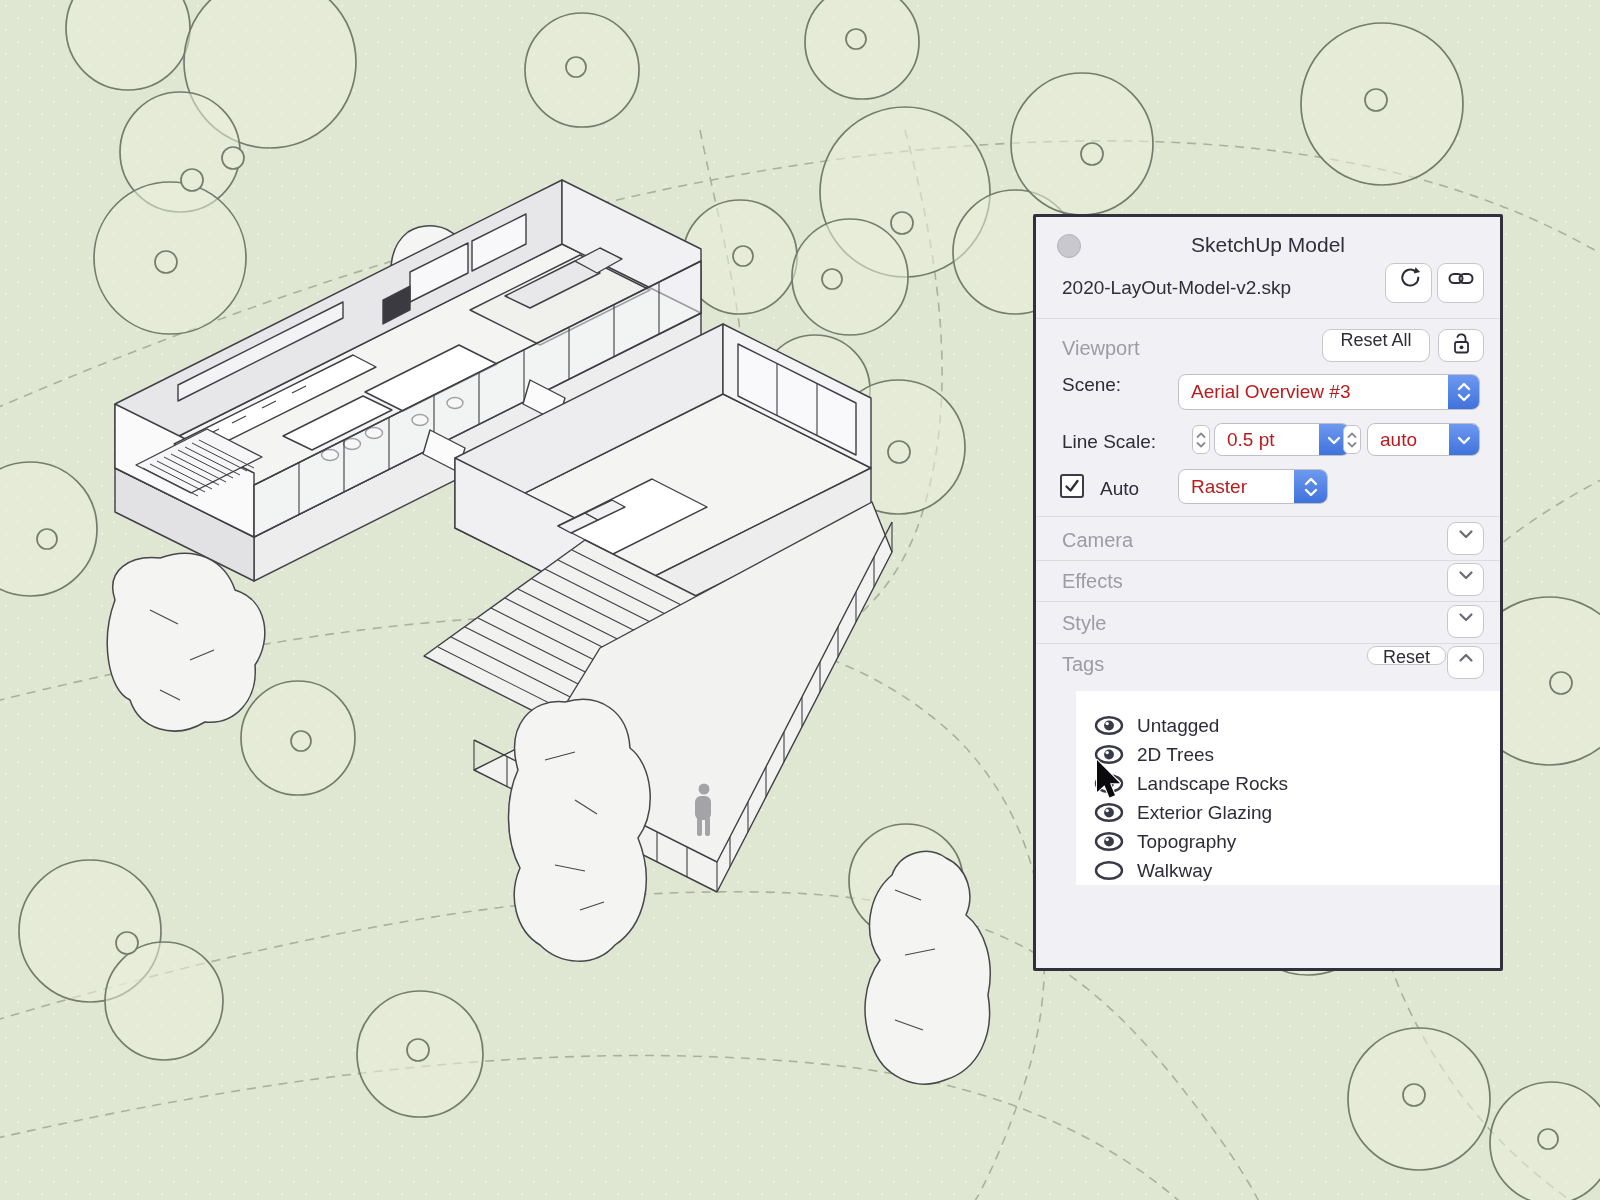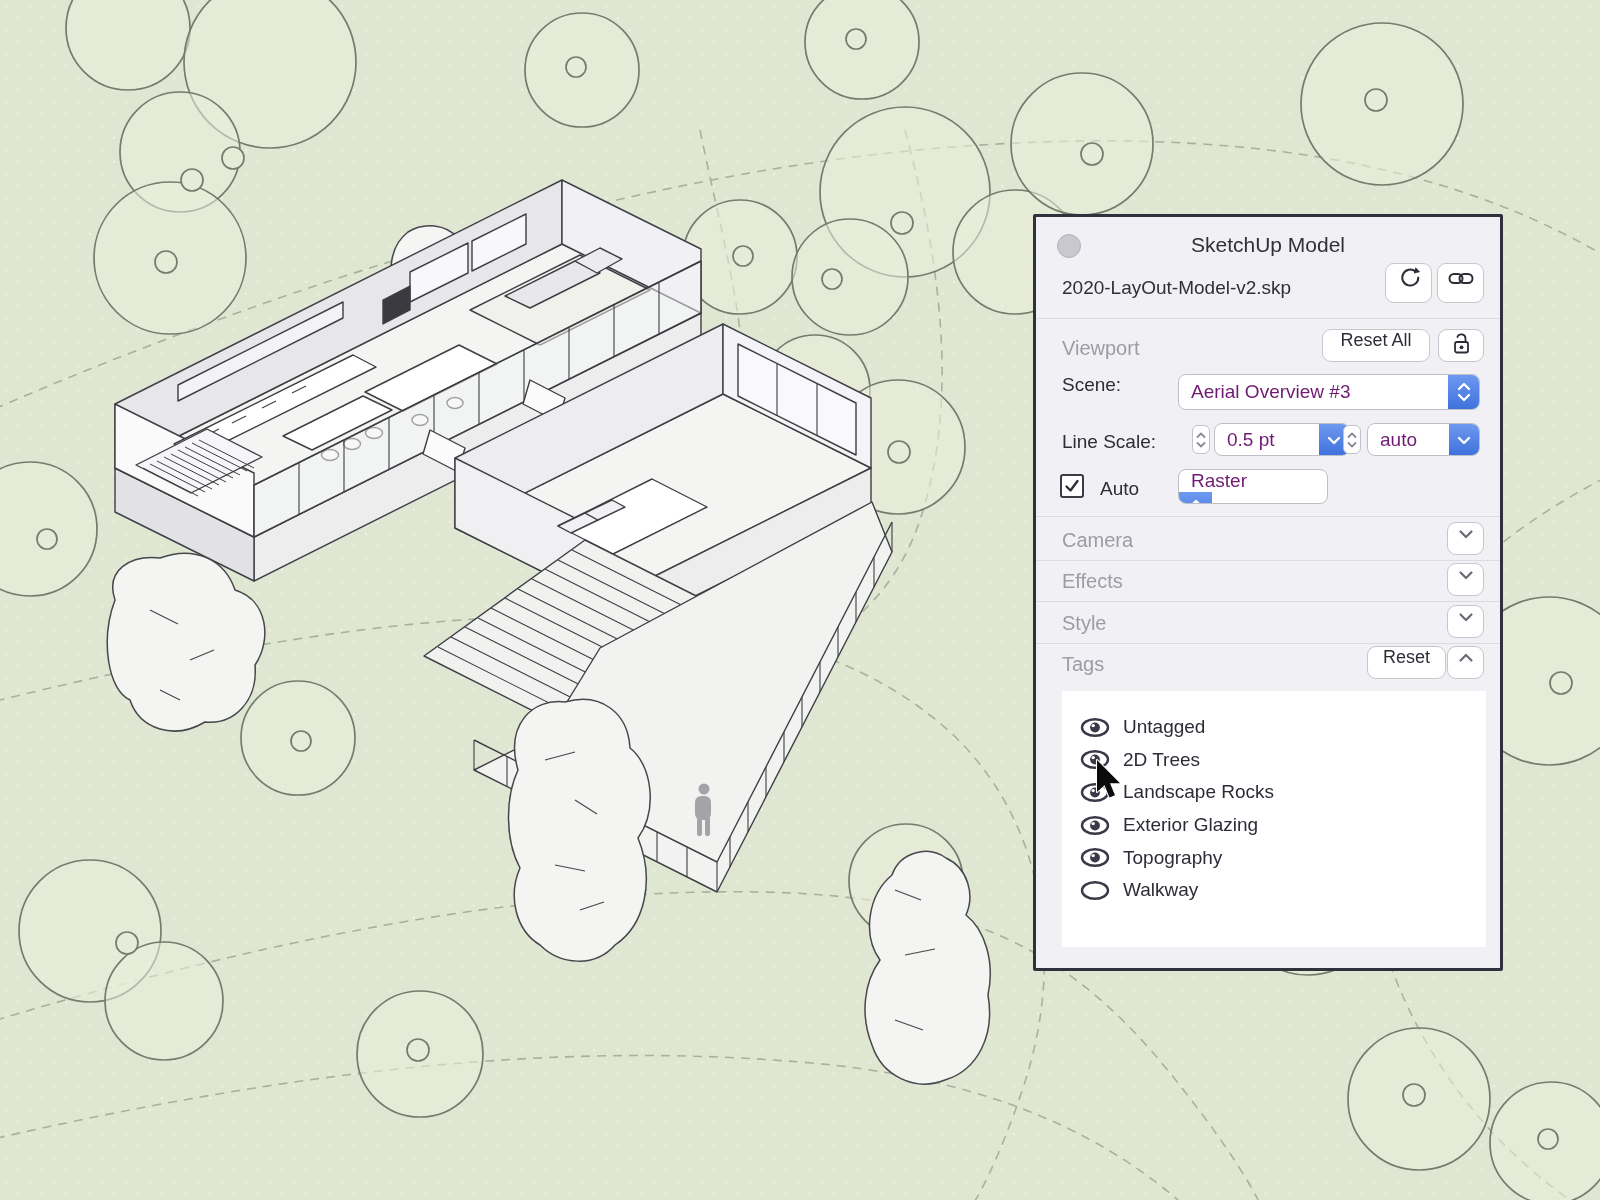--- a/index.html
+++ b/index.html
@@ -18,29 +18,29 @@
   .divider{left:0;right:0;height:1px;background:#dcdbe1;}
 
   .btn{box-sizing:border-box;background:#fff;border:1.5px solid #c6c6cd;border-radius:9px;
     display:flex;align-items:flex-start;justify-content:center;color:#2d2d38;font-size:18px;cursor:default;}
   .lbl{color:#2d2d38;font-size:19px;line-height:23px;}
   .lbl-muted{color:#9c9ca5;font-size:20px;line-height:24px;}
 
   .select{box-sizing:border-box;background:#fff;border:1.5px solid #bfbfc7;border-radius:8px;
     display:flex;align-items:stretch;overflow:hidden;}
   .select .val{flex:1;display:flex;align-items:center;padding-left:12px;
-    font-size:19px;color:#701a75;white-space:nowrap;}
+    font-size:19px;color:#b91c1c;white-space:nowrap;}
   .select .cap{width:31px;flex:0 0 31px;background:linear-gradient(180deg,#6e99f0,#3f72dc);
     display:flex;align-items:center;justify-content:center;}
   .stepper{box-sizing:border-box;background:#fff;border:1.5px solid #c2c2c9;border-radius:6px;
     display:flex;flex-direction:column;align-items:center;justify-content:center;gap:1px;}
   .checkbox{box-sizing:border-box;background:#fff;border:2px solid #3c3c46;border-radius:3px;
     display:flex;align-items:center;justify-content:center;}
 
-  .tags-box{left:26px;top:474px;width:424px;height:256px;background:#fff;
+  .tags-box{left:40px;top:474px;width:424px;height:194px;background:#fff;
     display:flex;flex-direction:column;padding-top:20px;box-sizing:border-box;}
   .tag-row{height:32.6px;display:flex;align-items:center;}
   .tag-row .eye{width:30px;margin-left:18px;display:flex;align-items:center;}
   .tag-row .tag-label{margin-left:13px;font-size:19px;color:#2d2d38;}
 
   .cursor{position:absolute;left:1094px;top:758px;z-index:50;}
 </style>
 </head>
 <body>
 
@@ -277,21 +277,21 @@
           </svg>
     </span>
   </div>
 
   <div class="abs checkbox" style="left:24px;top:257px;width:24px;height:24px;">
     <svg width="18" height="18" viewBox="0 0 18 18">
           <polyline points="3.5,9.5 7.5,13.5 14.5,4" fill="none" stroke="#2d2d38" stroke-width="2.3" stroke-linecap="round" stroke-linejoin="round"></polyline>
         </svg>
   </div>
   <div class="abs lbl" style="left:64px;top:260px;">Auto</div>
-  <div class="abs select" style="left:142px;top:252px;width:150px;height:35px;flex-direction:column;">
+  <div class="abs select" style="left:142px;top:252px;width:150px;height:35px;">
     <span class="val">Raster</span>
     <span class="cap" style="flex-basis:33px;width:33px;">
       <svg width="22" height="26" viewBox="0 0 22 26">
             <polyline points="6,10 11,5 16,10" fill="none" stroke="#fff" stroke-width="2.4" stroke-linecap="round" stroke-linejoin="round"></polyline>
             <polyline points="6,16 11,21 16,16" fill="none" stroke="#fff" stroke-width="2.4" stroke-linecap="round" stroke-linejoin="round"></polyline>
           </svg>
     </span>
   </div>
 
   <div class="abs divider" style="top:299px;"></div>
@@ -313,21 +313,21 @@
   <div class="abs divider" style="top:384px;"></div>
   <div class="abs lbl-muted" style="left:26px;top:394px;">Style</div>
   <div class="abs btn" style="left:411px;top:388px;width:37px;height:33px;">
     <svg width="22" height="22" viewBox="0 0 22 22">
           <polyline points="5.5,8.5 11,14 16.5,8.5" fill="none" stroke="#6a6a74" stroke-width="2.2" stroke-linecap="round" stroke-linejoin="round"></polyline>
         </svg>
   </div>
 
   <div class="abs divider" style="top:426px;"></div>
   <div class="abs lbl-muted" style="left:26px;top:435px;">Tags</div>
-  <div class="abs btn" style="left:331px;top:429px;width:79px;height:33px;">
+  <div class="abs btn" style="left:331px;top:429px;width:79px;height:19px;">
     <span>Reset</span>
   </div>
   <div class="abs btn" style="left:411px;top:429px;width:37px;height:33px;">
     <svg width="22" height="22" viewBox="0 0 22 22">
           <polyline points="5.5,13.5 11,8 16.5,13.5" fill="none" stroke="#6a6a74" stroke-width="2.2" stroke-linecap="round" stroke-linejoin="round"></polyline>
         </svg>
   </div>
 
   <div class="abs tags-box">
     <div class="tag-row">

